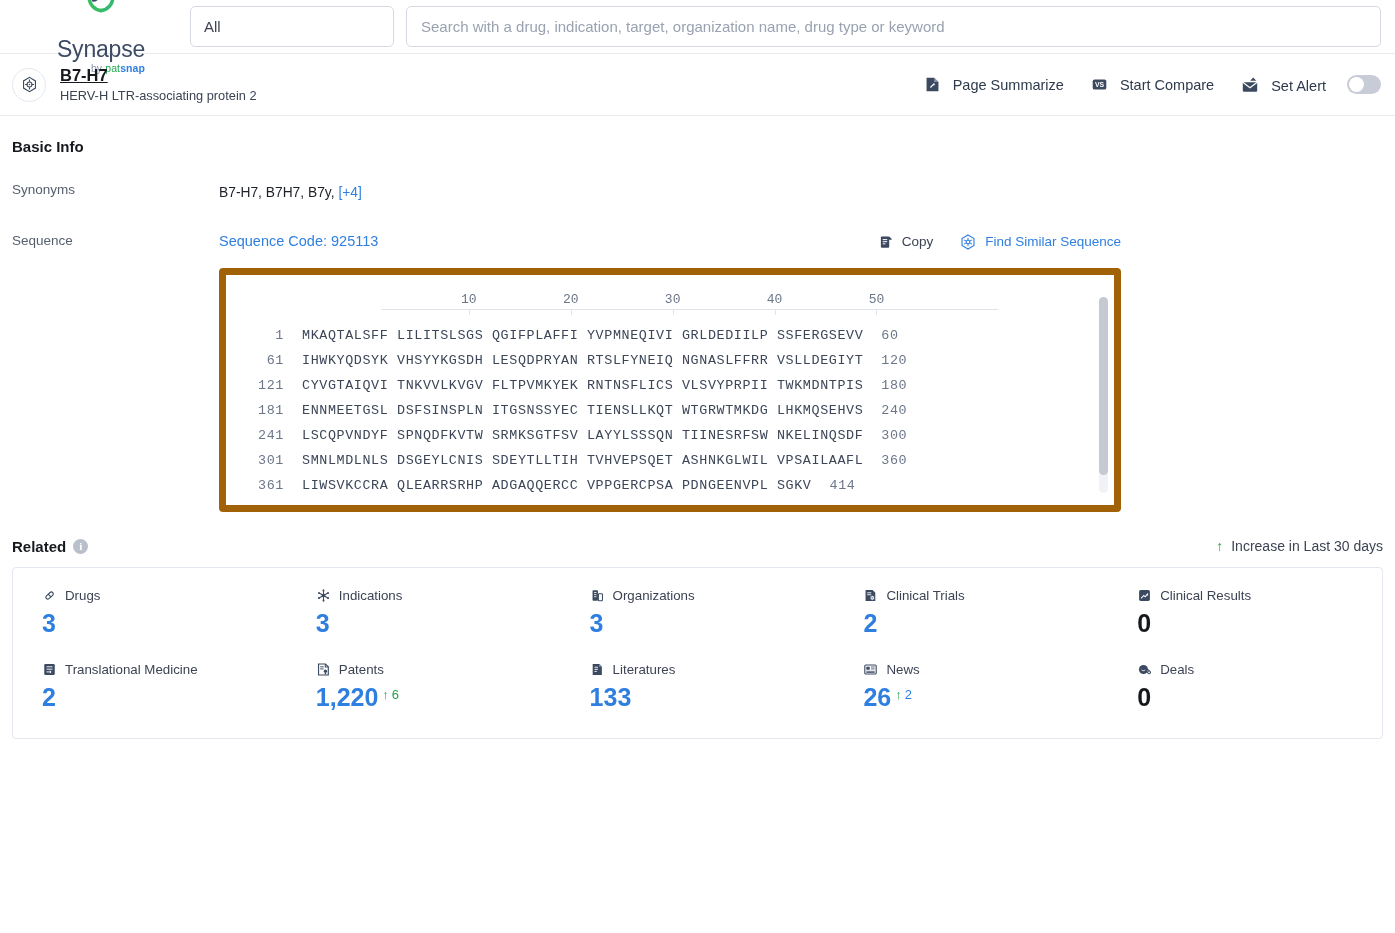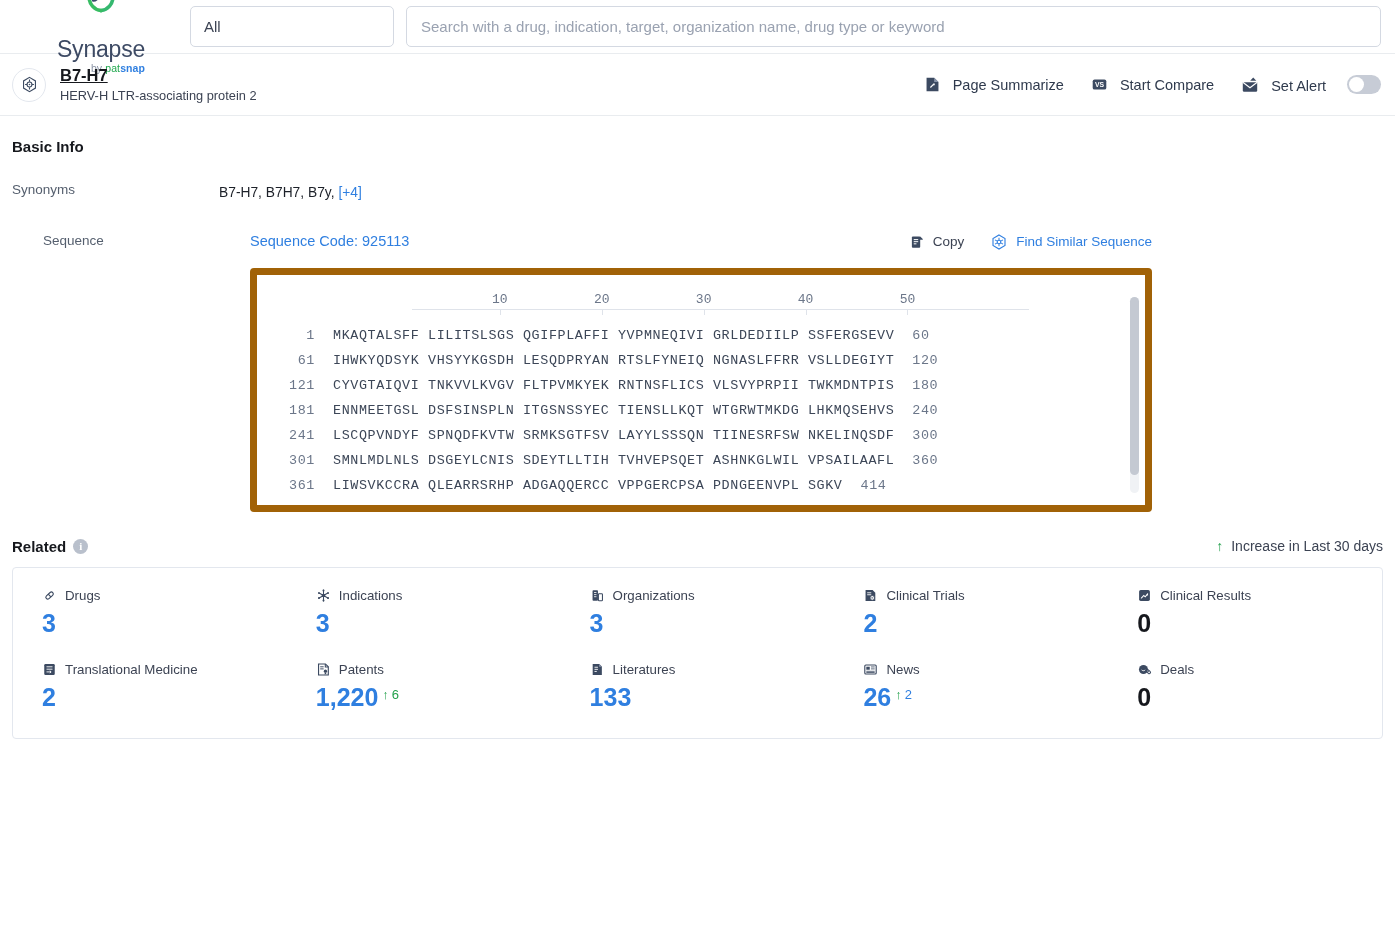--- a/index.html
+++ b/index.html
@@ -237,21 +237,21 @@
 
   <div class="row">
     <div class="row-label">Synonyms</div>
     <div class="row-value">
       <span class="syn">B7-H7,  B7H7,  B7y,</span>
       <span class="more-link">[+4]</span>
     </div>
   </div>
 
 
-  <div class="row" style="margin-top:24px;margin-left:31px;">
+  <div class="row" style="margin-top:24px;">
     <div class="row-label" style="padding-top:4px;">Sequence</div>
     <div class="row-value" style="max-width:902px;">
 
       <div class="seq-head">
         <span class="seq-code">Sequence Code: 925113</span>
         <div class="seq-tools">
           <div class="seq-tool">
             <span>
               <svg viewBox="0 0 20 20" width="16" height="16">
                 <path d="M14 3.2 L17.2 6.4 L17.2 7.2 L13.6 7.2 L13.6 3.2 z" fill="#3c4a61"></path>

